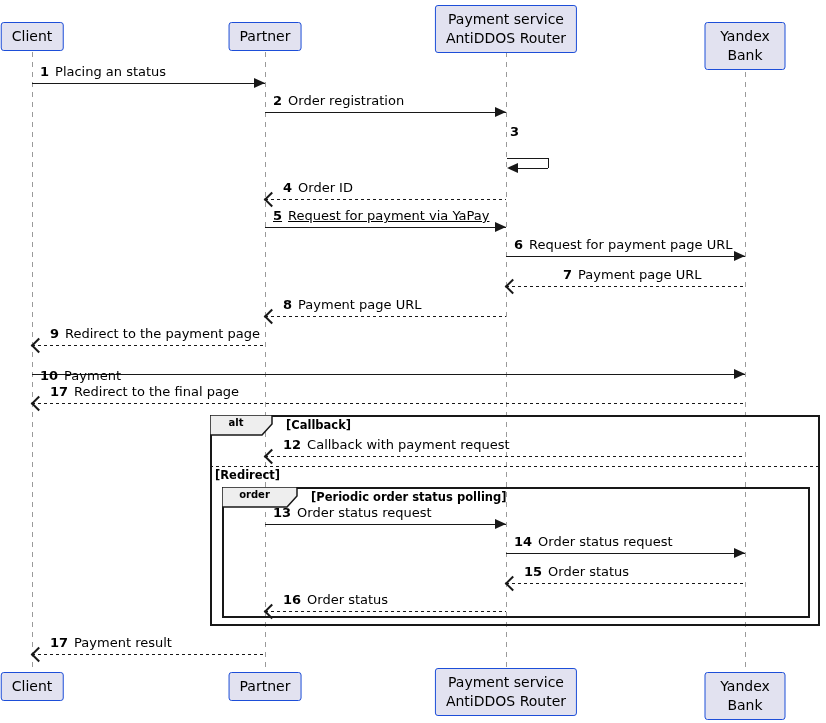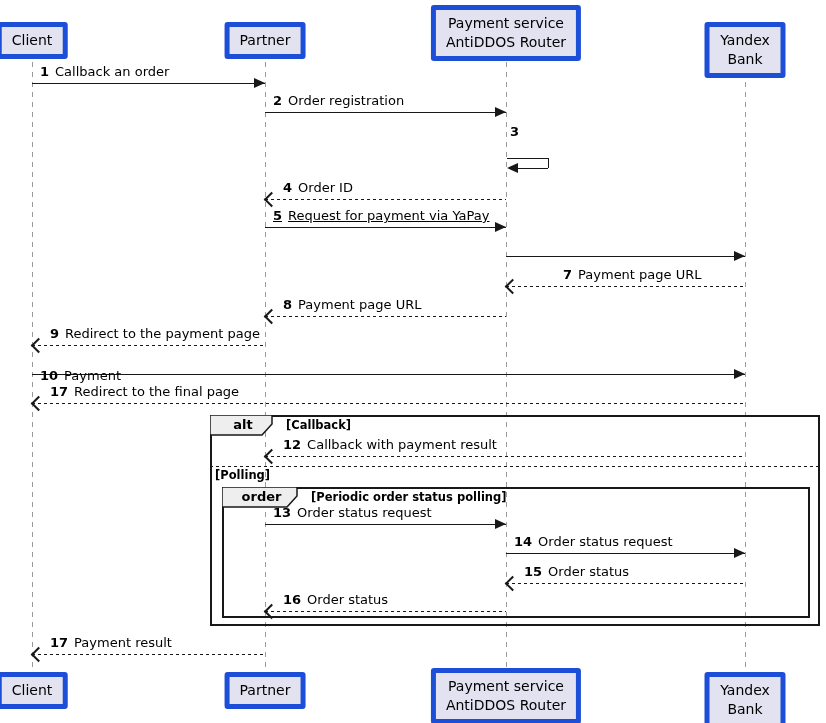--- a/index.html
+++ b/index.html
@@ -2,21 +2,21 @@
 <html><head>
 <meta charset="utf-8">
 <style>
   html,body{margin:0;padding:0;background:#ffffff;}
   #diagram{
     position:relative;width:826px;height:723px;background:#ffffff;
     font-family:"DejaVu Sans", sans-serif;color:#000;overflow:hidden;
   }
   .pbox{
     position:absolute;transform:translateX(-50%);
-    background:#E2E2F0;border:5px solid #1d4ed8;border-radius:3px;
+    background:#E2E2F0;border:1px solid #1d4ed8;border-radius:3px;
     padding:4px 10px;font-size:14px;line-height:19px;text-align:center;
     white-space:pre-line;z-index:5;
   }
   .lifeline{
     position:absolute;width:1px;z-index:1;
     background-image:repeating-linear-gradient(180deg,#9a9a9a 0 5px,transparent 5px 10px);
   }
   .hline{position:absolute;height:1px;z-index:3;}
   .hline.solid{background:#181818;}
   .hline.dashed{background-image:repeating-linear-gradient(90deg,#181818 0 3px,transparent 3px 6px);}
@@ -27,21 +27,21 @@
     border-top:5px solid transparent;border-bottom:5px solid transparent;border-right:11px solid #181818;}
   .chev-l{position:absolute;width:9px;height:9px;z-index:4;
     border-left:2px solid #181818;border-bottom:2px solid #181818;transform:rotate(45deg);}
   .mlabel{position:absolute;font-size:13px;white-space:nowrap;z-index:4;}
   .mnum{font-weight:bold;margin-right:6px;}
   .selflabel{position:absolute;display:flex;align-items:center;gap:6px;font-size:13px;z-index:4;}
   .selflabel .txt{white-space:pre-line;line-height:15px;}
   .selflabel .mnum{margin-right:0;}
   .frame{position:absolute;border:2px solid #181818;z-index:2;}
   .tab-svg{position:absolute;z-index:3;}
-  .tab-label{position:absolute;font-size:13px;font-weight:bold;text-align:center;z-index:4;margin-left:7px;}
+  .tab-label{position:absolute;font-size:10px;font-weight:bold;text-align:center;z-index:4;}
   .cond{position:absolute;font-size:11.5px;font-weight:bold;white-space:nowrap;z-index:4;}
 </style>
 </head>
 <body>
 
 <div id="diagram">
     <div class="lifeline" style="left: 32px; top: 52px; height: 620px;"></div>
     <div class="lifeline" style="left: 265px; top: 52px; height: 620px;"></div>
     <div class="lifeline" style="left: 506px; top: 52px; height: 620px;"></div>
     <div class="lifeline" style="left: 745px; top: 52px; height: 620px;"></div>
@@ -51,60 +51,61 @@
       </svg></div>
     <div class="tab-label" style="left: 212px; top: 417px; width: 48px;">alt</div>
     <div class="cond" style="left: 286px; top: 418px;">[Callback]</div>
     <div class="frame" style="left: 222px; top: 487px; width: 584px; height: 127px;"></div>
     <div class="tab-svg" style="left: 222px; top: 487px;"><svg width="76" height="21" xmlns="http://www.w3.org/2000/svg">
         <path d="M0,0 H75 V9 L65,20 H0 Z" fill="#EEEEEE" stroke="#181818" stroke-width="1.5"></path>
       </svg></div>
     <div class="tab-label" style="left: 224px; top: 489px; width: 61px;">order</div>
     <div class="cond" style="left: 311px; top: 490px;">[Periodic order status polling]</div>
     <div class="hline dashed" style="left: 210px; top: 466px; width: 610px;"></div>
-    <div class="cond" style="left: 215px; top: 468px;">[Polling]</div>
+    <div class="cond" style="left: 215px; top: 468px;">[Redirect]</div>
     <div class="hline solid" style="left: 32px; top: 83px; width: 233px;"></div>
     <div class="arr-r" style="left: 254px; top: 78px;"></div>
-    <div class="mlabel" style="left: 40px; top: 64px;"><span class="mnum">1</span><span>Callback an order</span></div>
+    <div class="mlabel" style="left: 40px; top: 64px;"><span class="mnum">1</span><span>Placing an status</span></div>
     <div class="hline solid" style="left: 265px; top: 112px; width: 241px;"></div>
     <div class="arr-r" style="left: 495px; top: 107px;"></div>
     <div class="mlabel" style="left: 273px; top: 93px;"><span class="mnum">2</span><span>Order registration</span></div>
     <div class="hline solid" style="left: 507px; top: 158px; width: 41px;"></div>
     <div class="vline" style="left: 548px; top: 158px; height: 10px;"></div>
     <div class="hline solid" style="left: 518px; top: 168px; width: 30px;"></div>
     <div class="arr-l" style="left: 507px; top: 163px;"></div>
     <div class="selflabel" style="left: 510px; top: 124px;">
       <span class="mnum">3</span>
     </div>
     <div class="hline dashed" style="left: 265px; top: 199px; width: 241px;"></div>
     <div class="chev-l" style="left: 266px; top: 194px;"></div>
     <div class="mlabel" style="left: 283px; top: 180px;"><span class="mnum">4</span><span>Order ID</span></div>
     <div class="hline solid" style="left: 265px; top: 227px; width: 241px;"></div>
     <div class="arr-r" style="left: 495px; top: 222px;"></div>
     <div class="mlabel" style="left: 273px; top: 208px; text-decoration: underline;"><span class="mnum">5</span><span>Request for payment via YaPay</span></div>
     <div class="hline solid" style="left: 506px; top: 256px; width: 239px;"></div>
     <div class="arr-r" style="left: 734px; top: 251px;"></div>
+    <div class="mlabel" style="left: 514px; top: 237px;"><span class="mnum">6</span><span>Request for payment page URL</span></div>
     <div class="hline dashed" style="left: 506px; top: 286px; width: 239px;"></div>
     <div class="chev-l" style="left: 507px; top: 281px;"></div>
     <div class="mlabel" style="left: 543px; top: 267px; margin-left: 20px;"><span class="mnum">7</span><span>Payment page URL</span></div>
     <div class="hline dashed" style="left: 265px; top: 316px; width: 241px;"></div>
     <div class="chev-l" style="left: 266px; top: 311px;"></div>
     <div class="mlabel" style="left: 283px; top: 297px;"><span class="mnum">8</span><span>Payment page URL</span></div>
     <div class="hline dashed" style="left: 32px; top: 345px; width: 233px;"></div>
     <div class="chev-l" style="left: 33px; top: 340px;"></div>
     <div class="mlabel" style="left: 50px; top: 326px;"><span class="mnum">9</span><span>Redirect to the payment page</span></div>
     <div class="hline solid" style="left: 32px; top: 374px; width: 713px;"></div>
     <div class="arr-r" style="left: 734px; top: 369px;"></div>
     <div class="mlabel" style="left: 40px; top: 368px;"><span class="mnum">10</span><span>Payment</span></div>
     <div class="hline dashed" style="left: 32px; top: 403px; width: 713px;"></div>
     <div class="chev-l" style="left: 33px; top: 398px;"></div>
     <div class="mlabel" style="left: 50px; top: 384px;"><span class="mnum">17</span><span>Redirect to the final page</span></div>
     <div class="hline dashed" style="left: 265px; top: 456px; width: 480px;"></div>
     <div class="chev-l" style="left: 266px; top: 451px;"></div>
-    <div class="mlabel" style="left: 283px; top: 437px;"><span class="mnum">12</span><span>Callback with payment result</span></div>
+    <div class="mlabel" style="left: 283px; top: 437px;"><span class="mnum">12</span><span>Callback with payment request</span></div>
     <div class="hline solid" style="left: 265px; top: 524px; width: 241px;"></div>
     <div class="arr-r" style="left: 495px; top: 519px;"></div>
     <div class="mlabel" style="left: 273px; top: 505px;"><span class="mnum">13</span><span>Order status request</span></div>
     <div class="hline solid" style="left: 506px; top: 553px; width: 239px;"></div>
     <div class="arr-r" style="left: 734px; top: 548px;"></div>
     <div class="mlabel" style="left: 514px; top: 534px;"><span class="mnum">14</span><span>Order status request</span></div>
     <div class="hline dashed" style="left: 506px; top: 583px; width: 239px;"></div>
     <div class="chev-l" style="left: 507px; top: 578px;"></div>
     <div class="mlabel" style="left: 524px; top: 564px;"><span class="mnum">15</span><span>Order status</span></div>
     <div class="hline dashed" style="left: 265px; top: 611px; width: 241px;"></div>

